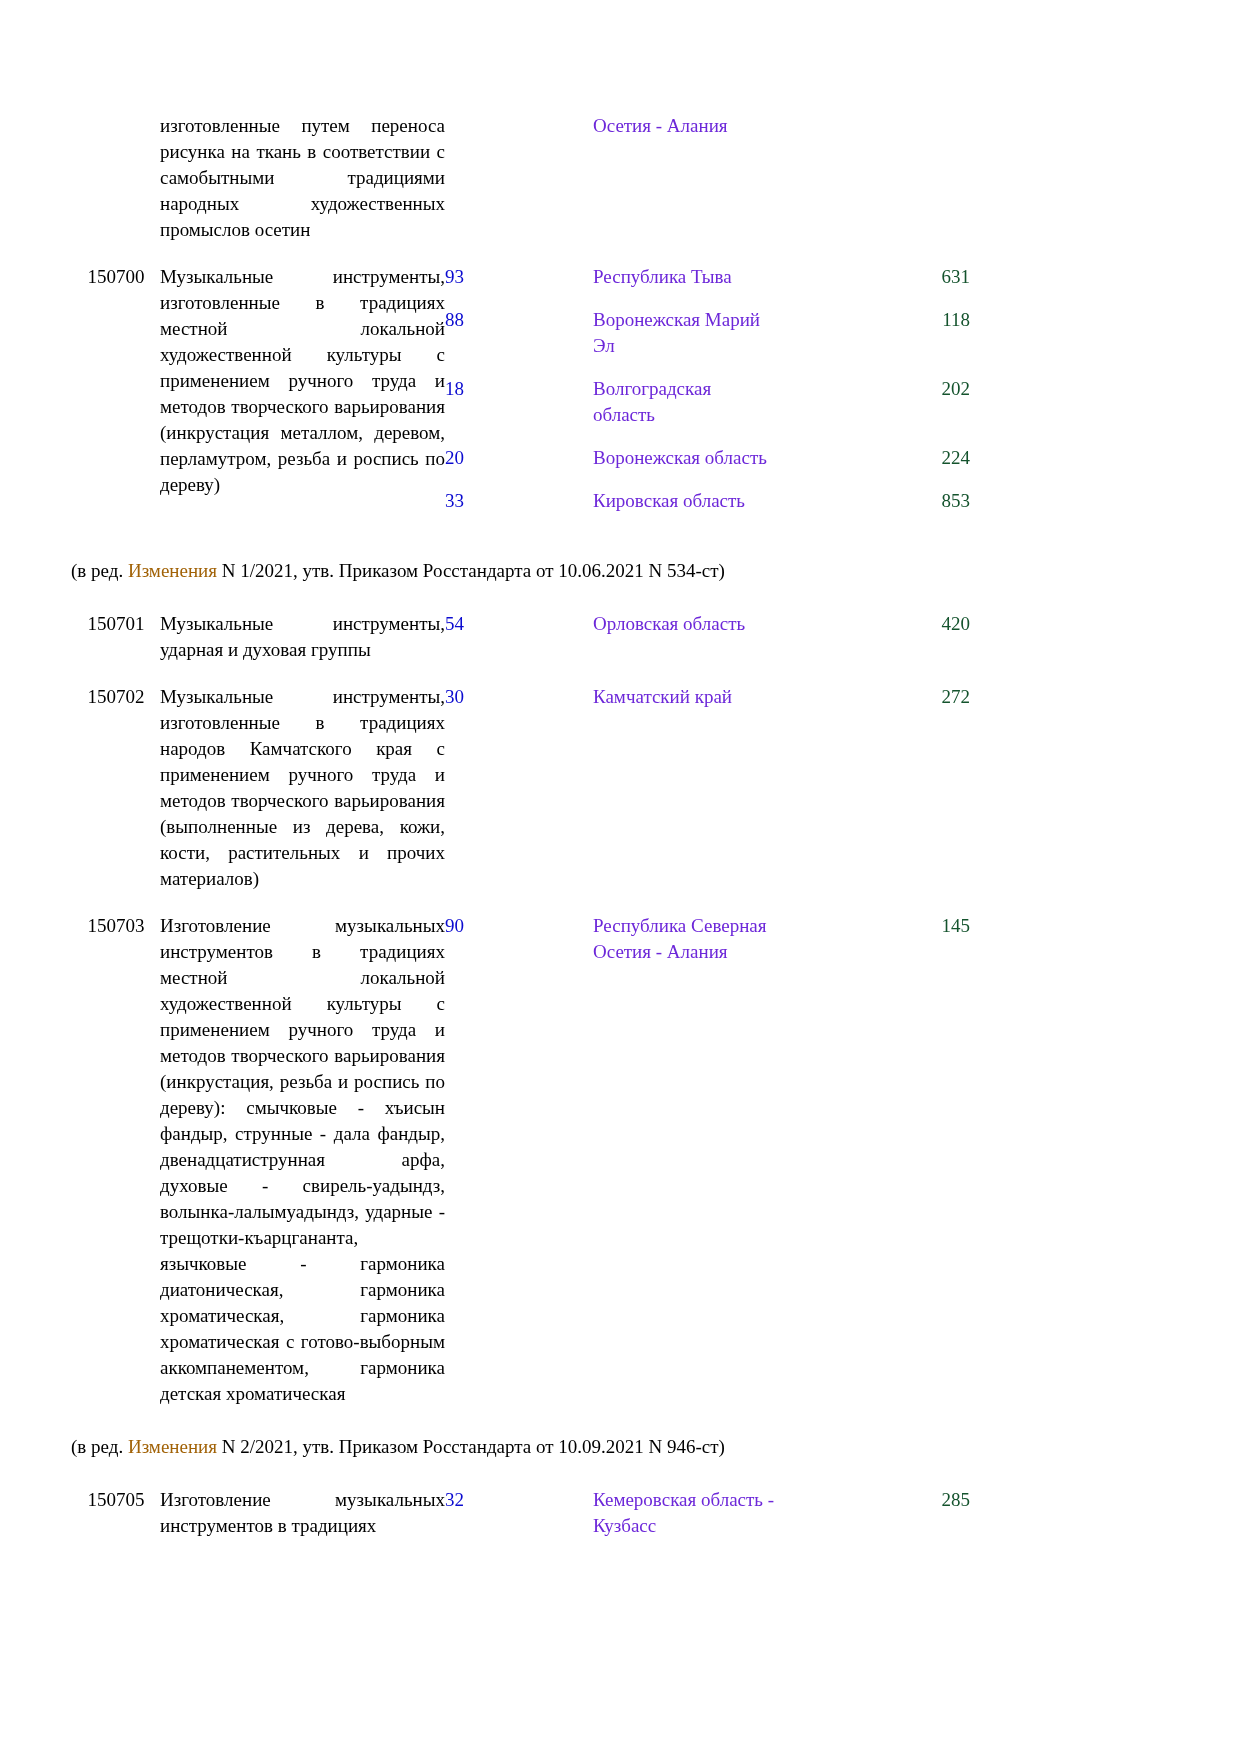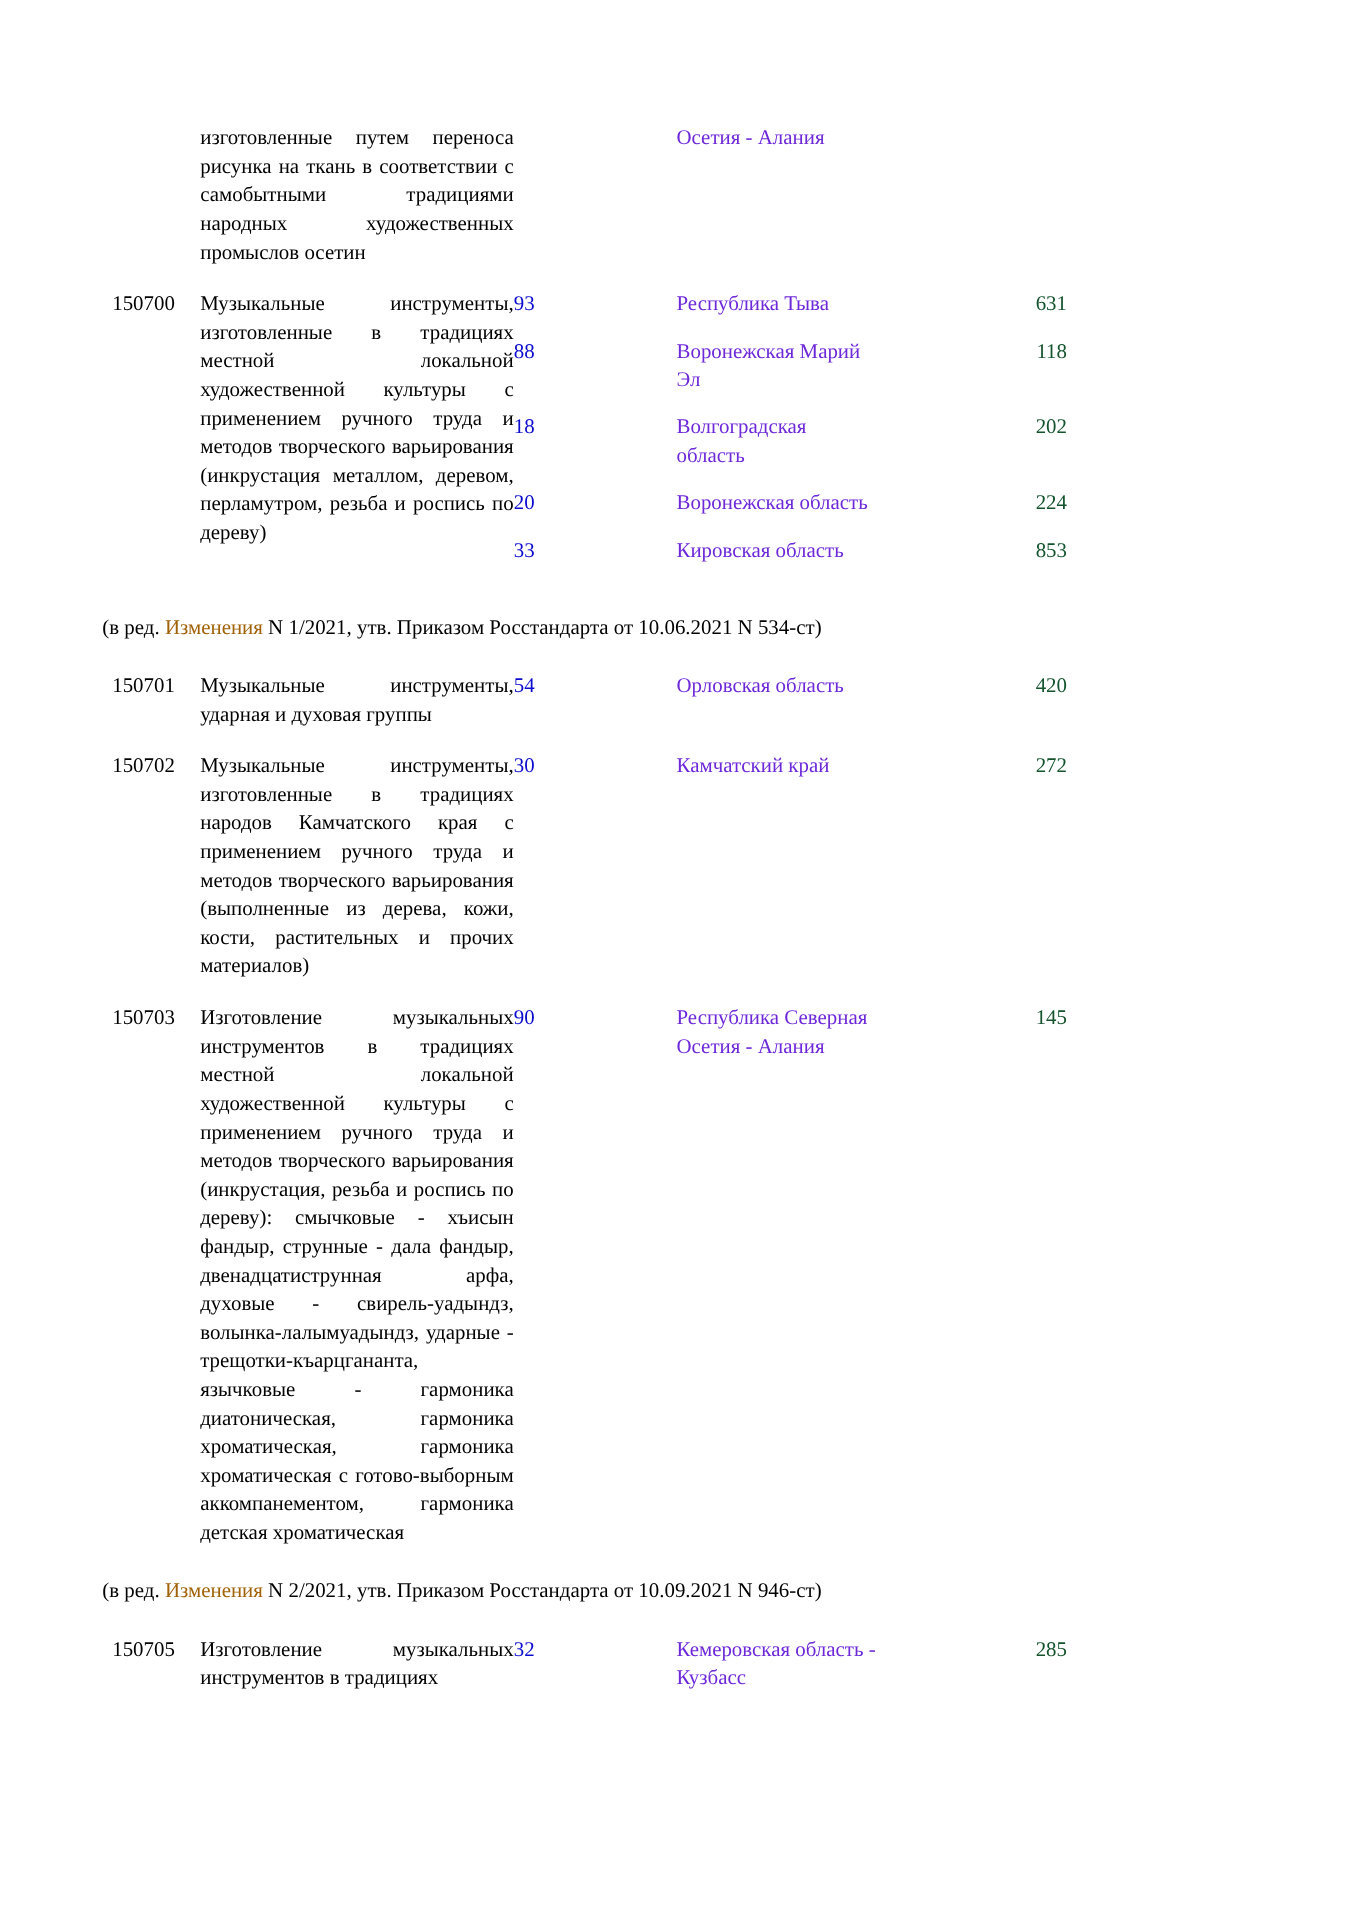--- a/index.html
+++ b/index.html
@@ -2,33 +2,33 @@
 <html><head>
 <meta charset="utf-8">
 <style>
   html, body { margin: 0; padding: 0; background: #ffffff; }
   .page {
     position: relative;
     width: 1240px;
     height: 1754px;
     box-sizing: border-box;
     background: #ffffff;
-    padding: 113px 270px 30px 102px;
+    padding: 113px 270px 30px 80px;
     font-family: "Liberation Serif", serif;
     font-size: 19px;
     line-height: 26px;
     color: #000000;
     overflow: hidden;
   }
   .row {
     display: grid;
     grid-template-columns: 80px 285px 1fr;
     margin-bottom: 21px;
   }
-  .code { padding-right: 8px; }
+  .code { padding-right: 8px; text-align: center; }
   .desc {
     text-align: justify;
     text-align-last: left;
   }
   .entries { min-width: 0; }
   .entry {
     display: grid;
     grid-template-columns: 120px 212px 1fr;
     margin-bottom: 17px;
   }

